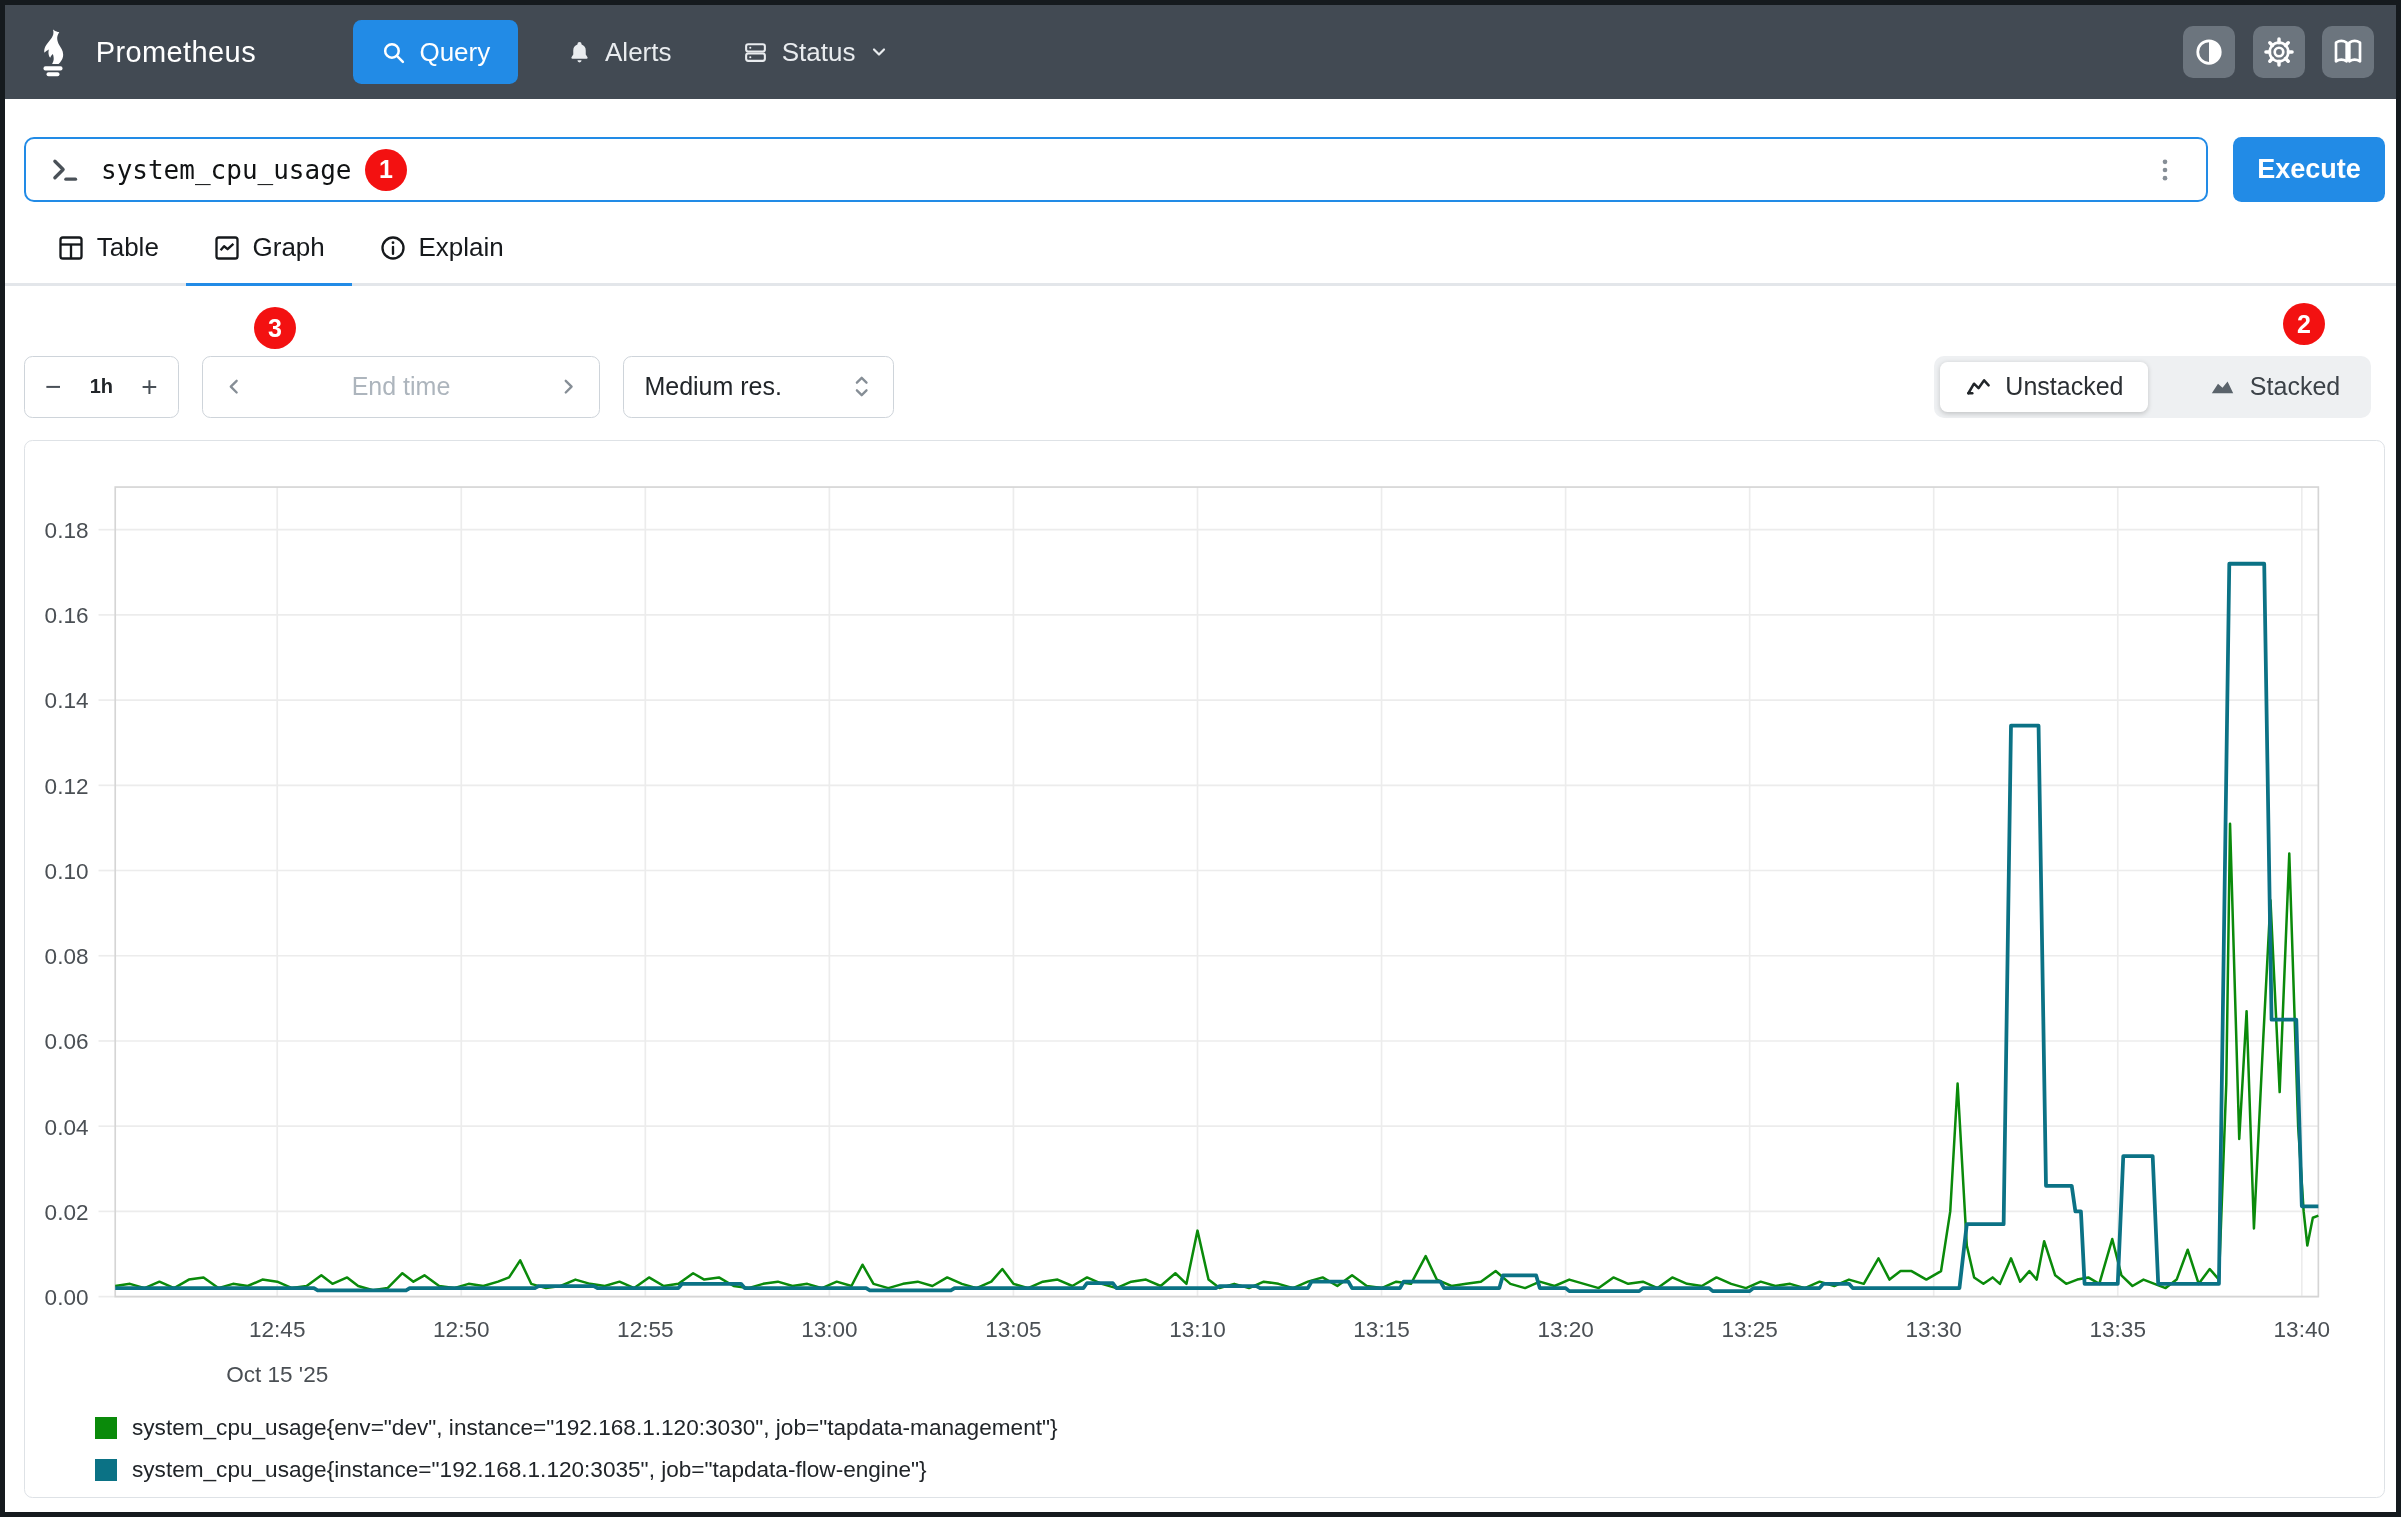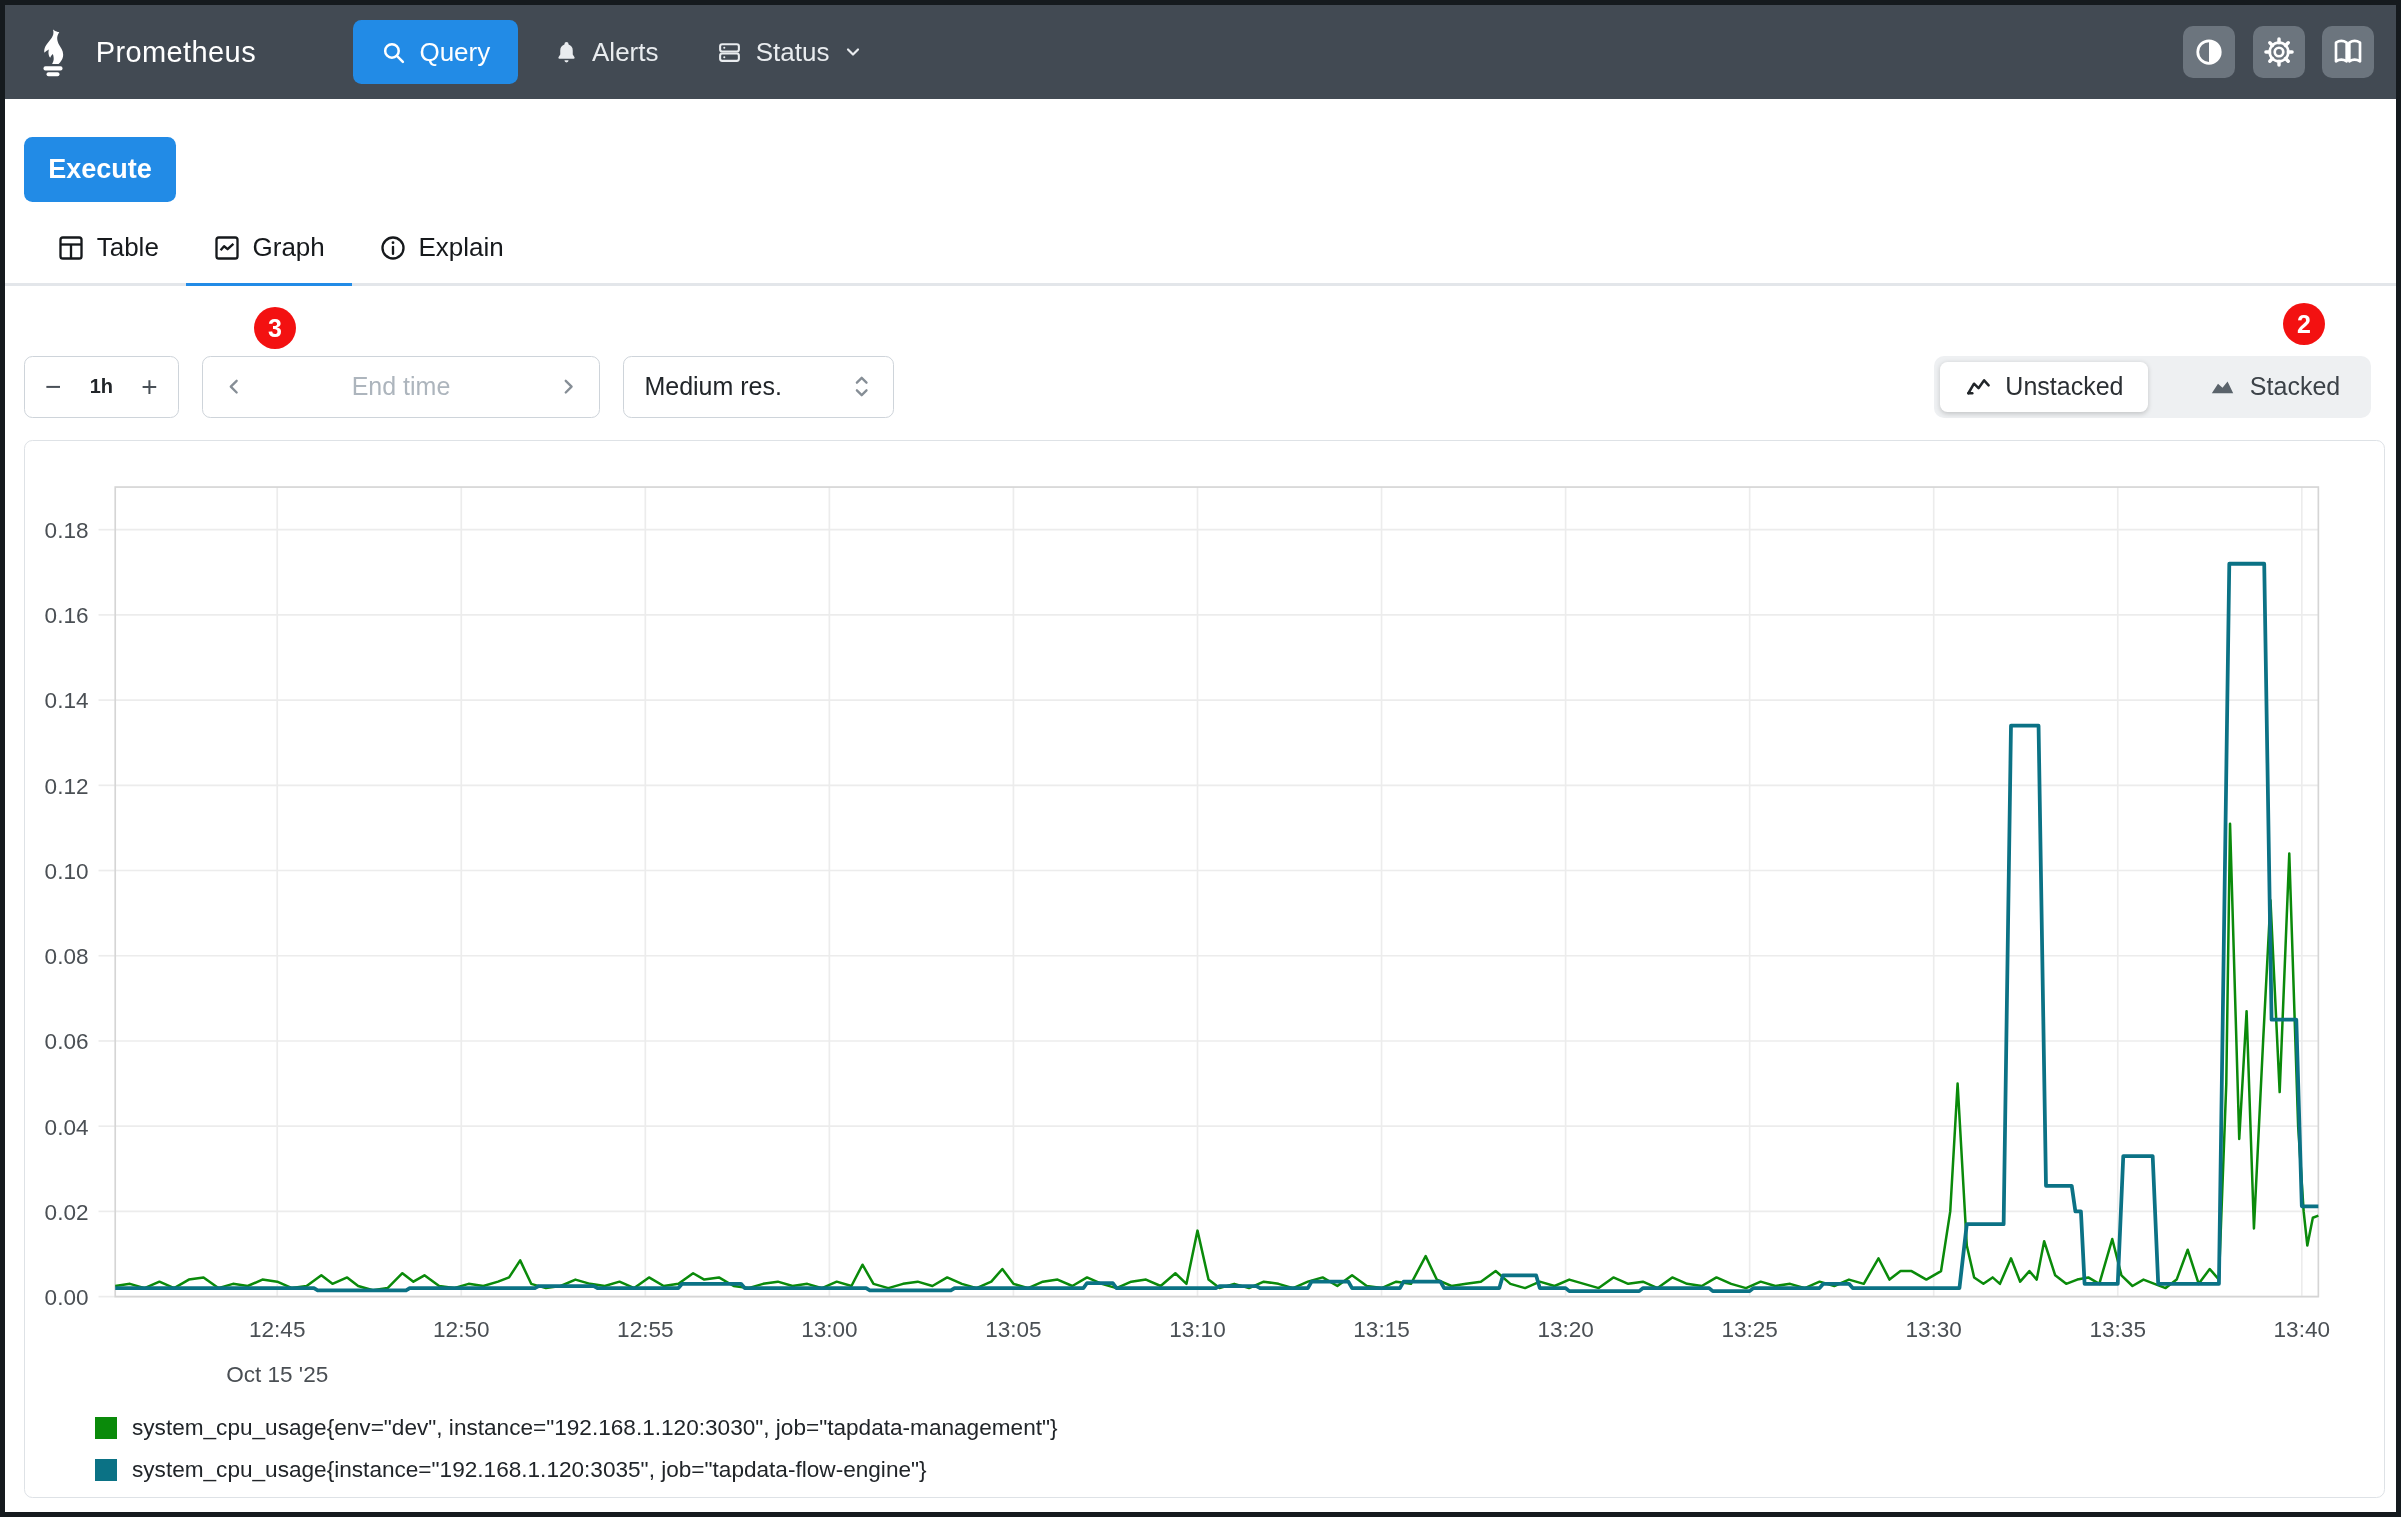--- a/index.html
+++ b/index.html
@@ -12,21 +12,21 @@
     overflow:hidden;
   }
   
   .nav {
     height:94px; background:#424a53;
     display:flex; align-items:center; padding:16px 22px;
     color:#fff;
   }
   .brand { display:flex; align-items:center; gap:16.7px; }
   .brand-title { font-size:29px; font-weight:500; letter-spacing:0.4px; }
-  .nav-items { display:flex; align-items:center; margin-left:97px; gap:12px; }
+  .nav-items { display:flex; align-items:center; margin-left:97px; gap:25px; }
   .nav-btn {
     display:flex; align-items:center; gap:13.4px; font-size:26px; color:#e9ecef;
     padding:16.7px 23.4px; border-radius:8.4px; cursor:pointer; background:transparent; border:none;
   }
   .nav-btn.primary { background:#228be6; color:#fff; padding:16.7px 28px; }
   .nav-spacer { flex:1; }
   .nav-iconbtns { display:flex; gap:17.5px; }
   .icon-sq {
     width:52px; height:52px; border-radius:10px; background:#6c757e;
     display:flex; align-items:center; justify-content:center; cursor:pointer;
@@ -181,20 +181,37 @@
         <svg class="ic" width="32" height="32" viewBox="0 0 24 24" fill="none" stroke="#fff" stroke-width="2" stroke-linejoin="round">
           <path d="M3 5c2.5-1.6 5.5-1.6 8 0v14c-2.5-1.6-5.5-1.6-8 0z"></path>
           <path d="M21 5c-2.5-1.6-5.5-1.6-8 0v14c2.5-1.6 5.5-1.6 8 0z"></path>
         </svg>
       </span>
     </div>
   </div>
 </div>
 
 <div class="query-row">
+  <div class="promql-input">
+    <span>
+      <svg class="ic" width="33" height="33" viewBox="0 0 24 24" fill="none" stroke="#4a5158" stroke-width="2.4" stroke-linecap="round" stroke-linejoin="round">
+        <polyline points="5,6 11,12 5,18"></polyline>
+          <line x1="13" y1="19" x2="20" y2="19"></line>
+      </svg>
+    </span>
+    <span class="promql-text">system_cpu_usage</span>
+    <span class="badge inline" id="badge-1">1</span>
+    <span class="kebab">
+      <svg class="ic" width="28" height="28" viewBox="0 0 24 24" fill="#868e96">
+        <circle cx="12" cy="5" r="2"></circle>
+          <circle cx="12" cy="12" r="2"></circle>
+          <circle cx="12" cy="19" r="2"></circle>
+      </svg>
+    </span>
+  </div>
   <button class="execute-btn">Execute</button>
   <span class="badge abs" id="badge-2">2</span>
 </div>
 
 <div class="tabs">
   <div class="tab">
     <span>
       <svg class="ic" width="28" height="28" viewBox="0 0 24 24" fill="none" stroke="#16191c" stroke-width="2">
         <rect x="3" y="3" width="18" height="18" rx="2"></rect>
           <line x1="3" y1="9" x2="21" y2="9"></line>

